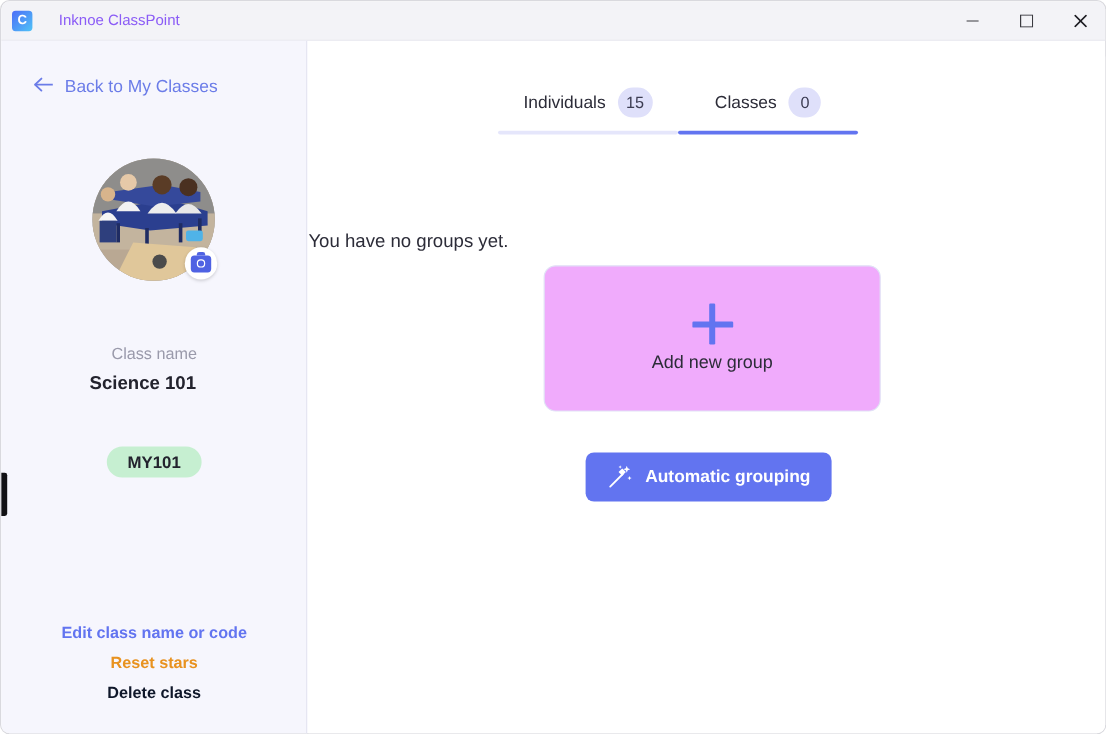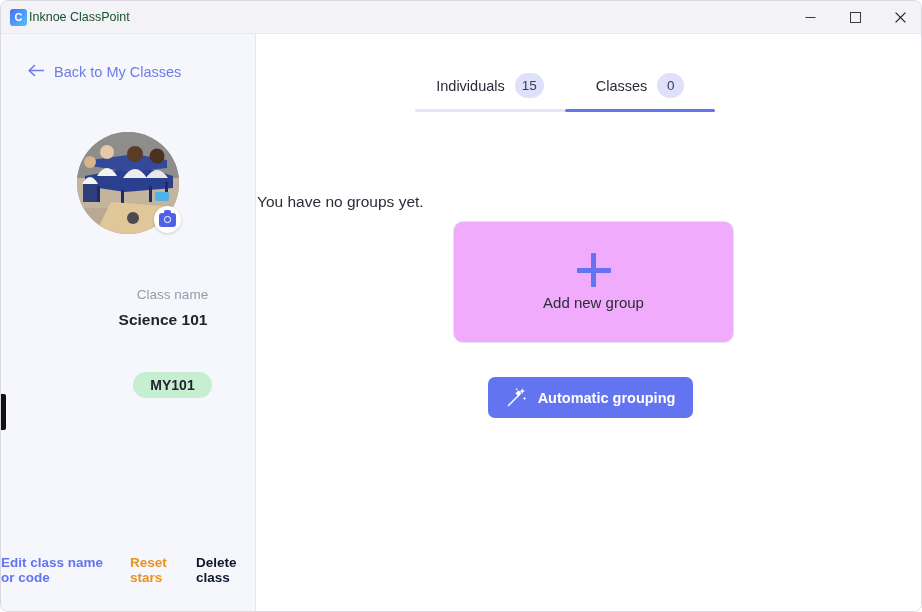--- a/index.html
+++ b/index.html
@@ -29,42 +29,41 @@
   .app-icon {
     width: 17px; height: 17px;
     margin-left: 9px;
     border-radius: 3px;
     background: linear-gradient(135deg, #4d6df7 0%, #4fc3f7 100%);
     display: flex; align-items: center; justify-content: center;
     color: #ffffff; font-size: 11px; font-weight: bold;
     line-height: 1;
   }
   .app-title {
-    margin-left: 2px;
+    margin-left: 22px;
     font-size: 12.5px;
-    color: #14532d;
+    color: #8b5cf6;
   }
   .win-controls {
     position: absolute; right: 0; top: 0;
     height: 33px; display: flex;
   }
   .win-btn {
     width: 45px; height: 33px;
     display: flex; align-items: center; justify-content: center;
     color: #3a3a40;
   }
   .win-btn svg { display: block; }
 
   
   .sidebar {
     position: absolute; top: 33px; left: 0;
     width: 255px; height: 579px;
     background: #f6f6fd;
     border-right: 1px solid #e6e6f2;
-    padding-left: 44px;
   }
   .back-link {
     position: absolute; top: 30px; left: 27px;
     display: flex; align-items: center; gap: 9px;
     color: #6b7ce8; font-size: 14.5px;
     cursor: pointer;
   }
   .back-arrow { display: block; }
 
   .avatar-wrap {
@@ -128,21 +127,21 @@
     background: #c6efd1;
     color: #23232e;
     font-size: 14px; font-weight: bold;
     padding: 5px 17px;
     border-radius: 13px;
   }
 
   .sidebar-actions {
     position: absolute; bottom: 28px; left: 0;
     width: 255px;
-    display: flex; flex-direction: row; align-items: center; gap: 10px;
+    display: flex; flex-direction: column; align-items: center; gap: 10px;
   }
   .action-link {
     font-size: 13.5px; font-weight: bold; cursor: pointer;
   }
 
   .edge-handle {
     position: absolute; left: 0; top: 360px;
     width: 5px; height: 36px;
     background: #111115;
     border-radius: 0 2px 2px 0;

